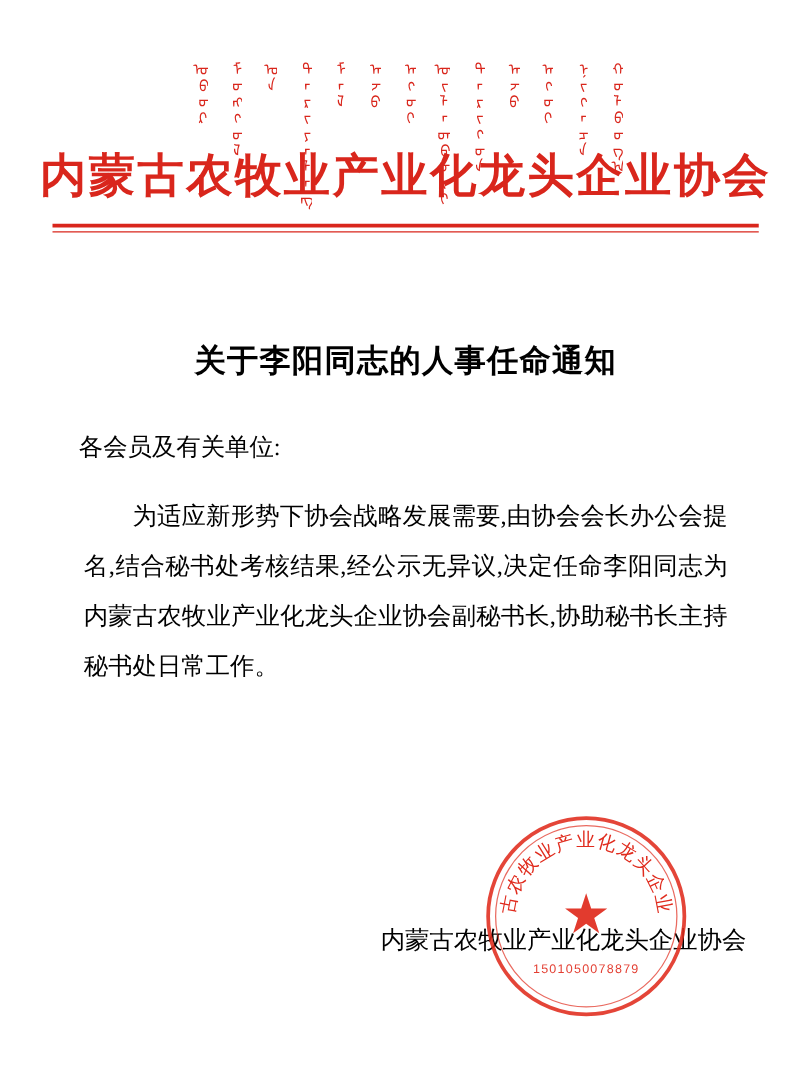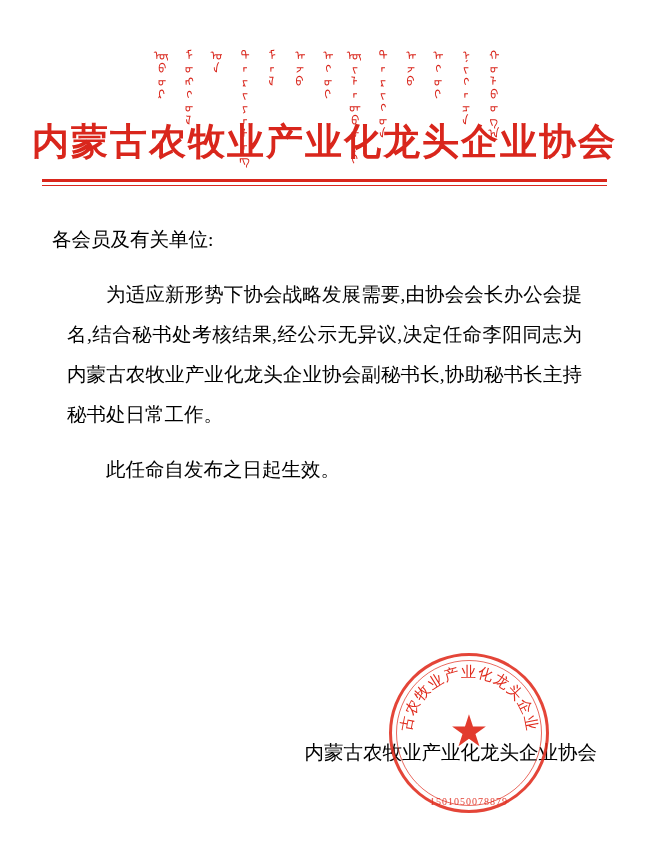--- a/index.html
+++ b/index.html
@@ -76,21 +76,21 @@
     font-weight: bold;
     letter-spacing: 1px;
   }
   .content {
     margin: 34px 52px 0 52px;
     font-size: 19.5px;
     line-height: 2.05;
     text-align: justify;
   }
   .salutation {
-    margin: 0;
+    margin: 11px;
   }
   .para {
     margin: 15px;
     text-indent: 2em;
   }
   .para.spaced {
     margin-top: 10px;
   }
 
   
@@ -145,25 +145,24 @@
   .seal .seal-arc-text,
   .seal .seal-bottom-text {
     position: absolute;
     left: 0;
     width: 100%;
     text-align: center;
     color: #e02b1d;
     font-family: "Liberation Sans", sans-serif;
   }
   .seal .seal-bottom-text {
-    bottom: 6px;
+    bottom: 32px;
     font-size: 10px;
     letter-spacing: 1px;
     opacity: 0.9;
-    font-family: Liberation Serif, serif;
   }
   .seal svg text {
     fill: #e02b1d;
     font-family: "Liberation Serif", serif;
     font-size: 15px;
     letter-spacing: 1px;
   }
 </style>
 </head>
 <body>
@@ -186,25 +185,25 @@
       <span class="mg">ᠨᠢᠭᠡᠴᠡ</span>
       <span class="mg">ᠬᠣᠯᠪᠣᠭ᠎ᠠ</span>
     </div>
     <div class="org-title">内蒙古农牧业产业化龙头企业协会</div>
     <div class="rule-wrap">
       <div class="rule-thick"></div>
       <div class="rule-thin"></div>
     </div>
   </div>
 
+  <div class="doc-title">关于李阳同志的人事任命通知</div>
 
   <div class="content">
     <p class="salutation">各会员及有关单位:</p>
     <p class="para">为适应新形势下协会战略发展需要,由协会会长办公会提名,结合秘书处考核结果,经公示无异议,决定任命李阳同志为内蒙古农牧业产业化龙头企业协会副秘书长,协助秘书长主持秘书处日常工作。</p>
-    <p class="para spaced">此任命自发布之日起生效。</p>
   </div>
 
   <div class="signature">
     <div class="sign-org">内蒙古农牧业产业化龙头企业协会</div>
   </div>
 
   <div class="seal">
     <div class="ring"></div>
     <div class="ring-inner"></div>
     <svg width="160" height="160" viewBox="0 0 160 160">

